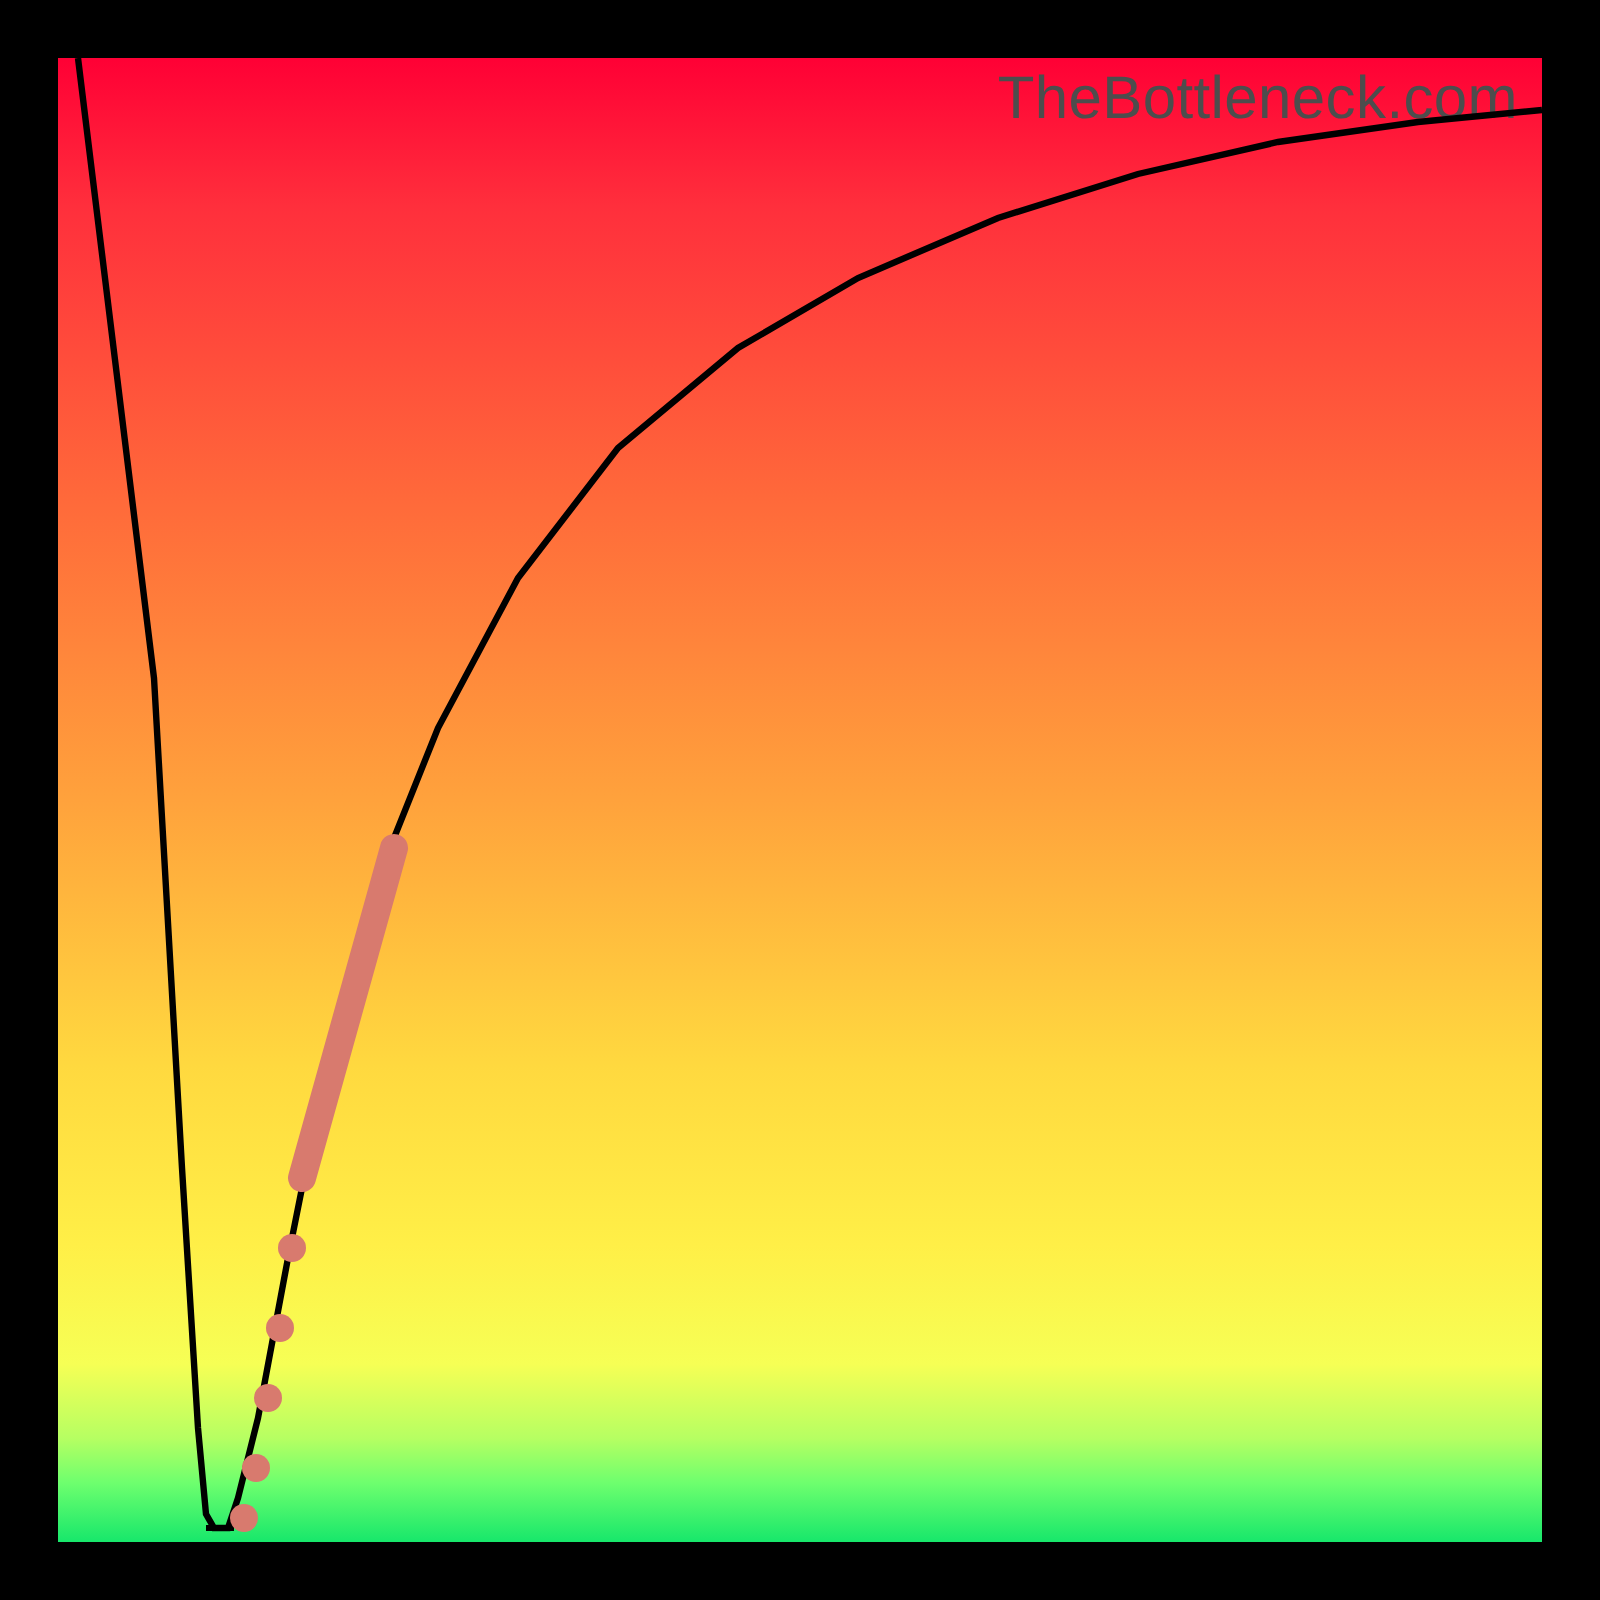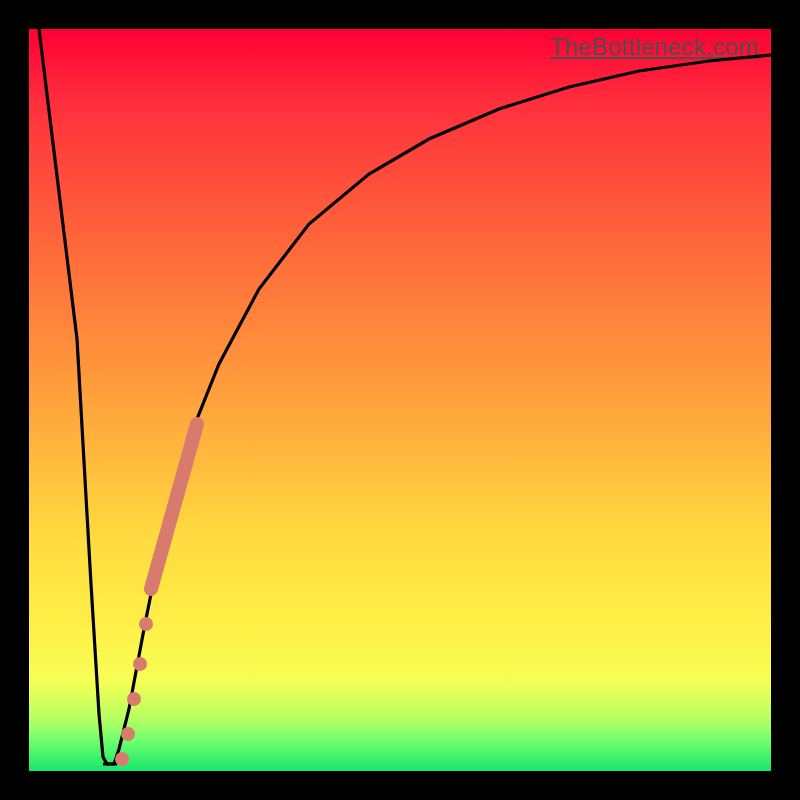--- a/index.html
+++ b/index.html
@@ -36,25 +36,24 @@
       #b6ff62 93%,
       #6eff6e 96%,
       #17e76b 100%
     );
   }
   .watermark {
     position: absolute;
     top: 4px;
     right: 12px;
     color: #4d4d4d;
-    font-size: 24px;
+    font-size: 30px;
     font-weight: 400;
     letter-spacing: 0.2px;
     user-select: none;
-    text-decoration: underline;
   }
   svg.curve {
     position: absolute;
     left: 0;
     top: 0;
     width: 742px;
     height: 742px;
   }
 </style>
 </head>

